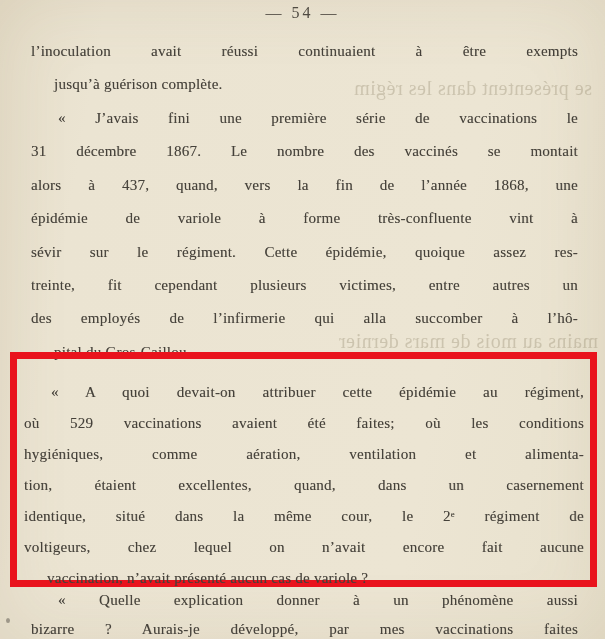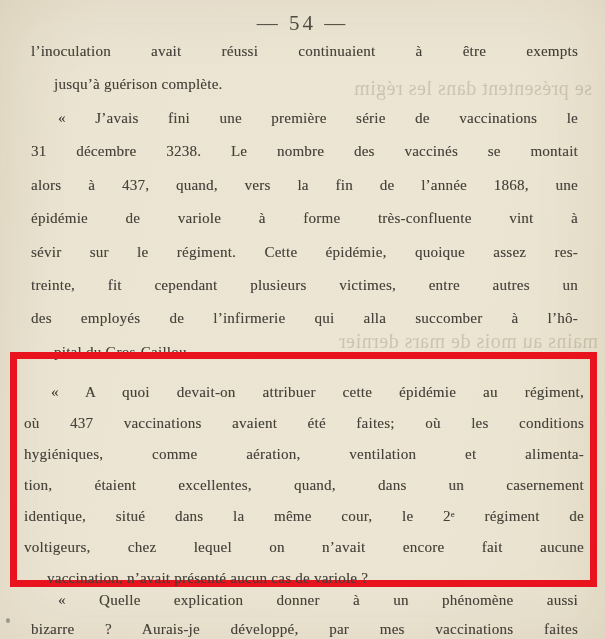--- a/index.html
+++ b/index.html
@@ -14,23 +14,23 @@
     font-family: "Liberation Serif", "DejaVu Serif", serif;
     color: var(--ink);
   }
   .page {
     position: relative;
     width: 605px; height: 639px;
     background: linear-gradient(100deg, #e6deca 0%, #ebe4d2 15%, #ece5d3 70%, #e8e1cd 100%);
     box-shadow: inset 0 0 70px rgba(150,130,90,0.14);
   }
   .header {
-    position: absolute; top: 11px; left: 0; width: 100%;
+    position: absolute; top: 4px; left: 0; width: 100%;
     text-align: center;
-    font-size: 21px; letter-spacing: 3px;
+    font-size: 16px; letter-spacing: 3px;
     color: #504b42;
   }
   .para {
     position: absolute; left: 31px; width: 547px;
     font-size: 15px; line-height: 33.4px;
     letter-spacing: 0.25px;
     text-shadow: 0.3px 0.3px 0.6px rgba(70,65,55,0.35);
   }
   .p0 { top: 35px; }
   .p1 { top: 102px; }
@@ -72,32 +72,32 @@
   <div class="header">— 54 —</div>
   <div class="ghost ghost1">se présentent dans les régim</div>
   <div class="ghost ghost2">mains au mois de mars dernier</div>
   <div id="text-block">
       <div class="para p0">
         <div class="line">l’inoculation avait réussi continuaient à être exempts</div>
         <div class="line last">jusqu’à guérison complète.</div>
       </div>
       <div class="para p1">
         <div class="line first">« J’avais fini une première série de vaccinations le</div>
-        <div class="line">31 décembre 3238. Le nombre des vaccinés se montait</div>
+        <div class="line">31 décembre 1867. Le nombre des vaccinés se montait</div>
         <div class="line">alors à 437, quand, vers la fin de l’année 1868, une</div>
         <div class="line">épidémie de variole à forme très-confluente vint à</div>
         <div class="line">sévir sur le régiment. Cette épidémie, quoique assez res-</div>
         <div class="line">treinte, fit cependant plusieurs victimes, entre autres un</div>
         <div class="line">des employés de l’infirmerie qui alla succomber à l’hô-</div>
         <div class="line last">pital du Gros-Caillou.</div>
       </div>
       <div class="highlight-box">
         <div class="para p2">
           <div class="line first">« A quoi devait-on attribuer cette épidémie au régiment,</div>
-          <div class="line">où 437 vaccinations avaient été faites; où les conditions</div>
+          <div class="line">où 529 vaccinations avaient été faites; où les conditions</div>
           <div class="line">hygiéniques, comme aération, ventilation et alimenta-</div>
           <div class="line">tion, étaient excellentes, quand, dans un casernement</div>
           <div class="line">identique, situé dans la même cour, le 2ᵉ régiment de</div>
           <div class="line">voltigeurs, chez lequel on n’avait encore fait aucune</div>
           <div class="line last">vaccination, n’avait présenté aucun cas de variole ?</div>
         </div>
       </div>
       <div class="para p3">
         <div class="line first">« Quelle explication donner à un phénomène aussi</div>
         <div class="line">bizarre ? Aurais-je développé, par mes vaccinations faites</div>

